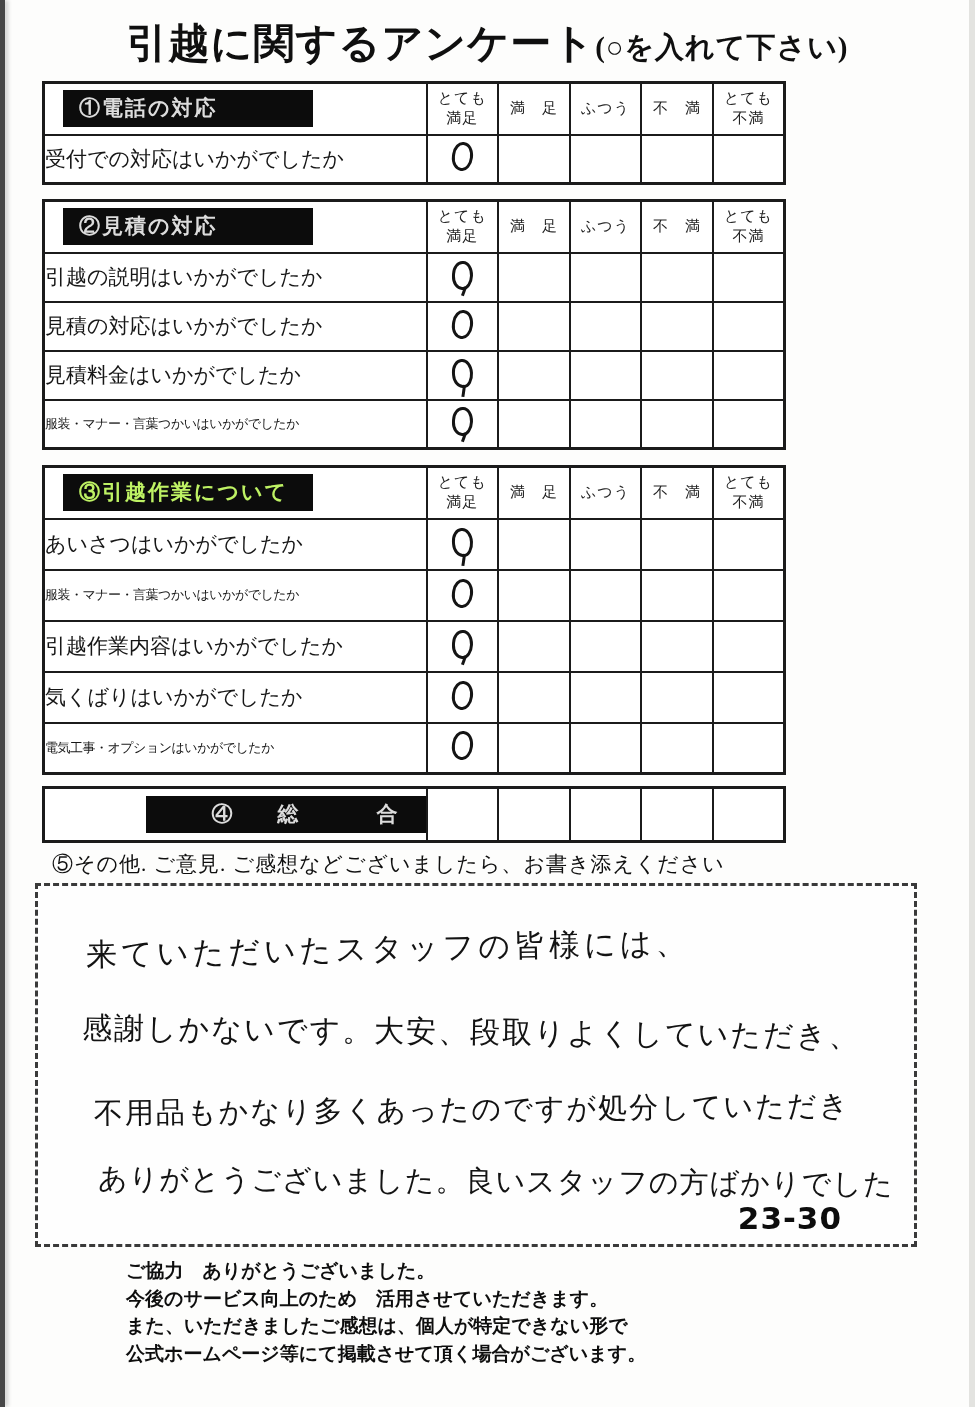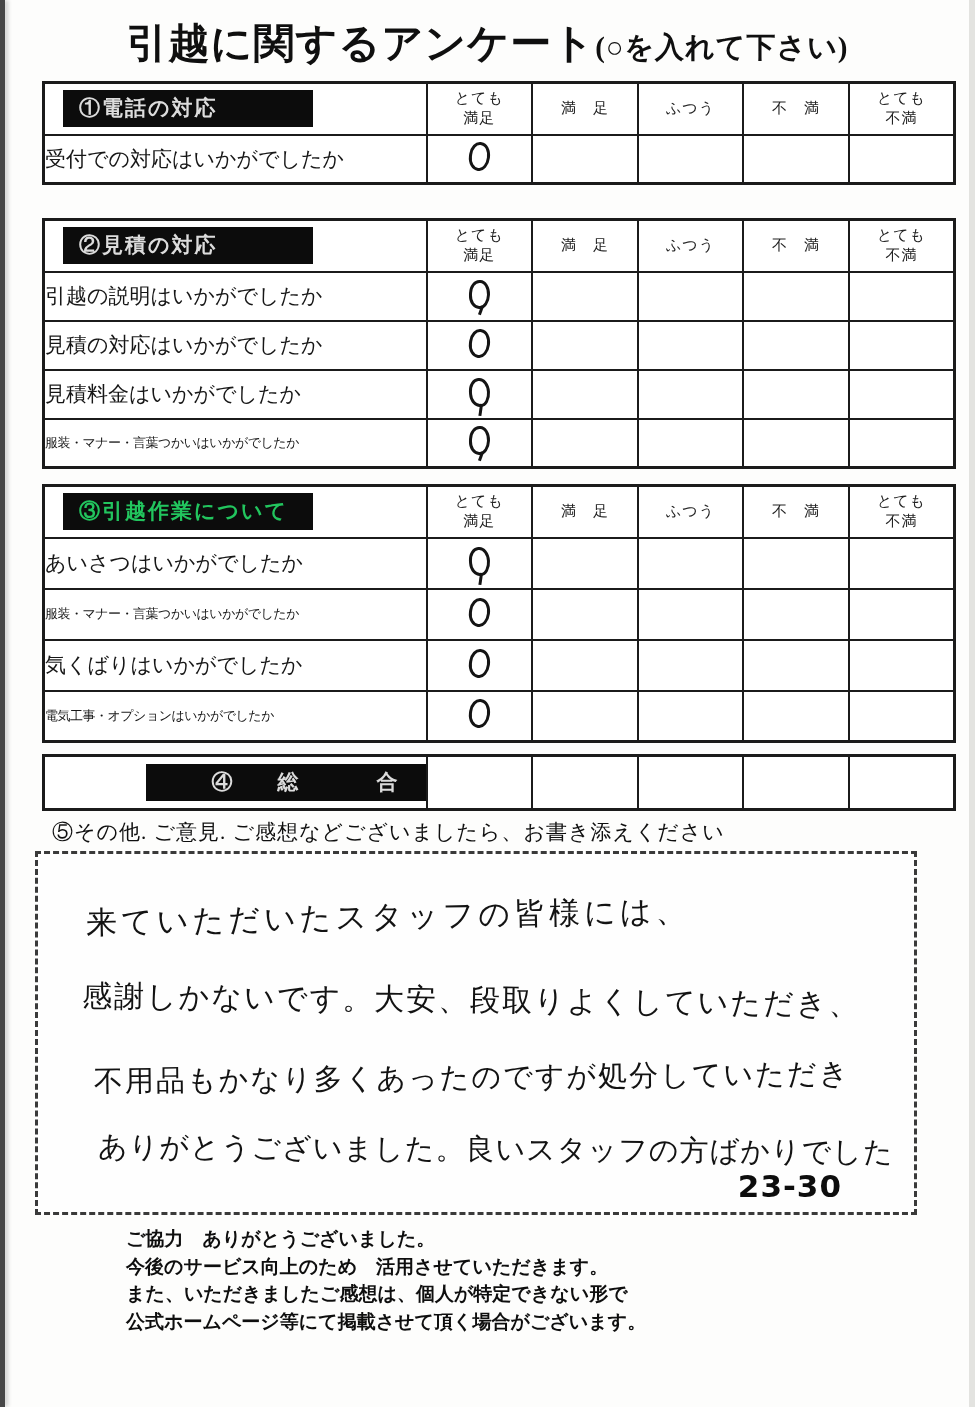--- a/index.html
+++ b/index.html
@@ -20,40 +20,40 @@
 
   .title {
     margin:16px 20px 10px; text-align:center;
     font-size:41px; font-weight:bold; letter-spacing:1px; color:#0f0f0f;
     white-space:nowrap;
   }
   .title-suffix { font-size:29px; font-weight:bold; }
 
   table.tbl {
     border-collapse:collapse; table-layout:fixed;
-    width:914px; margin-left:42px; background:#fff;
+    width:744px; margin-left:42px; background:#fff;
     border:3px solid #1b1b1b;
   }
   table.tbl td { border:2px solid #1b1b1b; padding:0; vertical-align:middle; }
   col.c0 { width:383px; }
   tr.hdr  { height:52px; }
   tr.drow { height:49px; }
   .tbl3 tr.drow { height:51px; }
   .tbl4 tr.drow { height:54px;text-align:right; }
-  .tbl2 { margin-top:33px; }
+  .tbl2 { margin-top:14px; }
   .tbl3 { margin-top:15px; }
   .tbl4 { margin-top:11px; }
 
   .secbox {
     display:inline-block; margin-left:18px;
     background:#0c0c0c; color:#dcdcdc;
     font-size:21px; font-weight:bold; letter-spacing:2px;
     padding:4px 16px 5px; min-width:250px;
   }
-  .secbox.dim { color:#22c55e; }           
+  .secbox.dim { color:#bef264; }           
   .tbl4 .secbox { letter-spacing:12px; min-width:280px; }
 
   .chead {
     text-align:center; font-size:15px; line-height:1.3;
     white-space:pre-line; color:#222; letter-spacing:1px;
   }
   .qtext { font-size:21px; padding-left:14px; color:#161616; }
   .q-small { font-size:13px; letter-spacing:-0.5px; }
   .acell { text-align:center; }
 
@@ -230,20 +230,28 @@
     </tr>
     <tr class="drow">
       <td class="qtext q-small">服装・マナー・言葉つかいはいかがでしたか</td>
       <td class="acell"><span class="mark mark-a"></span></td>
       <td class="acell"></td>
       <td class="acell"></td>
       <td class="acell"></td>
       <td class="acell"></td>
     </tr>
     <tr class="drow">
+      <td class="qtext">引越作業内容はいかがでしたか</td>
+      <td class="acell"><span class="mark mark-b"></span></td>
+      <td class="acell"></td>
+      <td class="acell"></td>
+      <td class="acell"></td>
+      <td class="acell"></td>
+    </tr>
+    <tr class="drow">
       <td class="qtext">気くばりはいかがでしたか</td>
       <td class="acell"><span class="mark mark-a"></span></td>
       <td class="acell"></td>
       <td class="acell"></td>
       <td class="acell"></td>
       <td class="acell"></td>
     </tr>
     <tr class="drow">
       <td class="qtext q-small">電気工事・オプションはいかがでしたか</td>
       <td class="acell"><span class="mark mark-a"></span></td>

